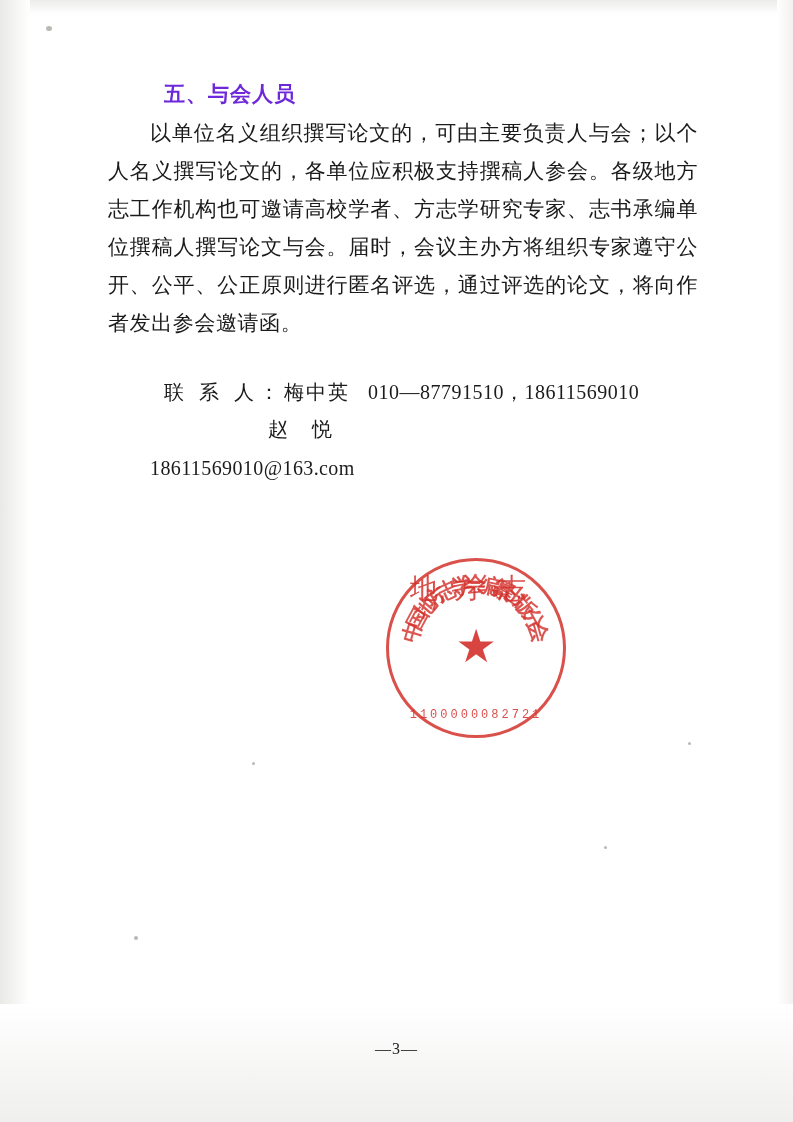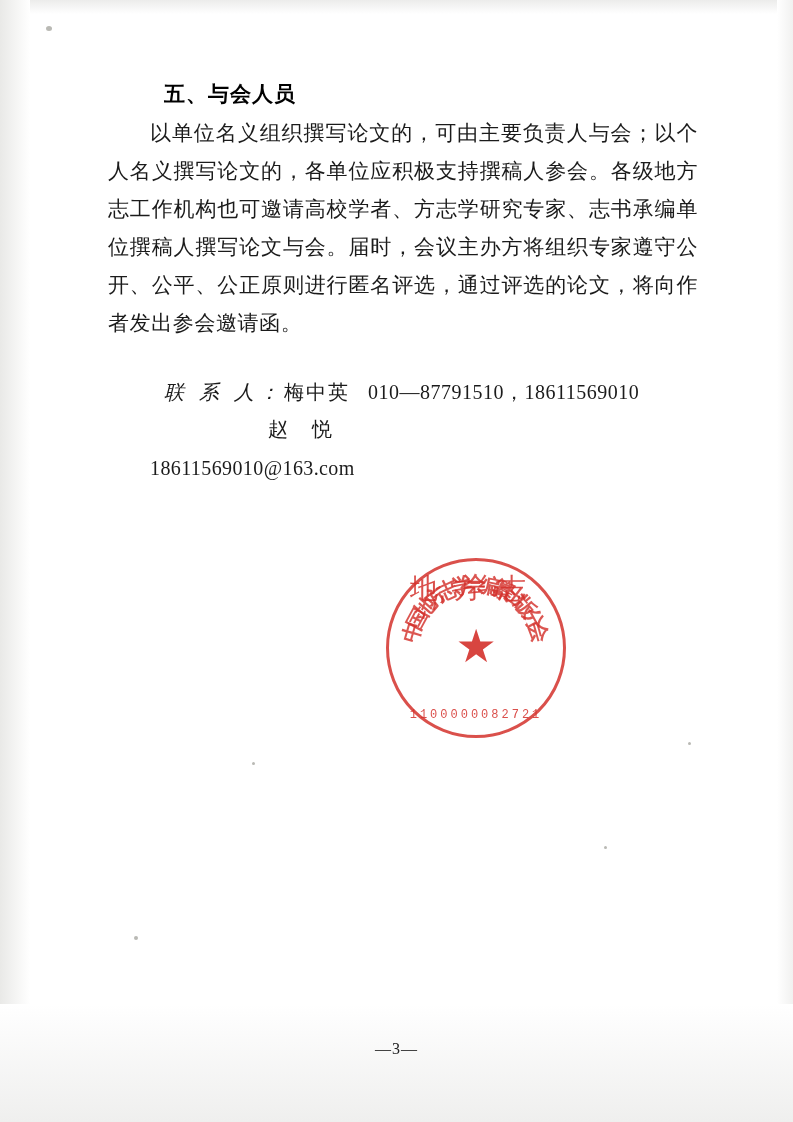--- a/index.html
+++ b/index.html
@@ -58,21 +58,21 @@
     position: absolute;
     left: 108px;
     top: 80px;
     width: 590px;
   }
 
   .section-heading {
     font-size: 21px;
     font-weight: bold;
     letter-spacing: 1px;
-    color: #000000;
+    color: #6d28d9;
     margin: 0 0 6px 0;
     padding-left: 56px;
   }
 
   .body-para {
     font-size: 21px;
     line-height: 38px;
     color: #1b1b1b;
     letter-spacing: 0.6px;
     text-align: justify;
@@ -93,21 +93,20 @@
     display: flex;
     align-items: baseline;
     padding-left: 56px;
   }
   .contact-row.indented {
     padding-left: 160px;
   }
   .contact-label {
     letter-spacing: 5px;
     white-space: nowrap;
-    font-style: italic;
   }
   .contact-name {
     letter-spacing: 2px;
     white-space: nowrap;
     margin-right: 18px;
   }
   .contact-phones {
     font-family: "Liberation Serif", "DejaVu Serif", serif;
     letter-spacing: 0.5px;
     white-space: nowrap;

